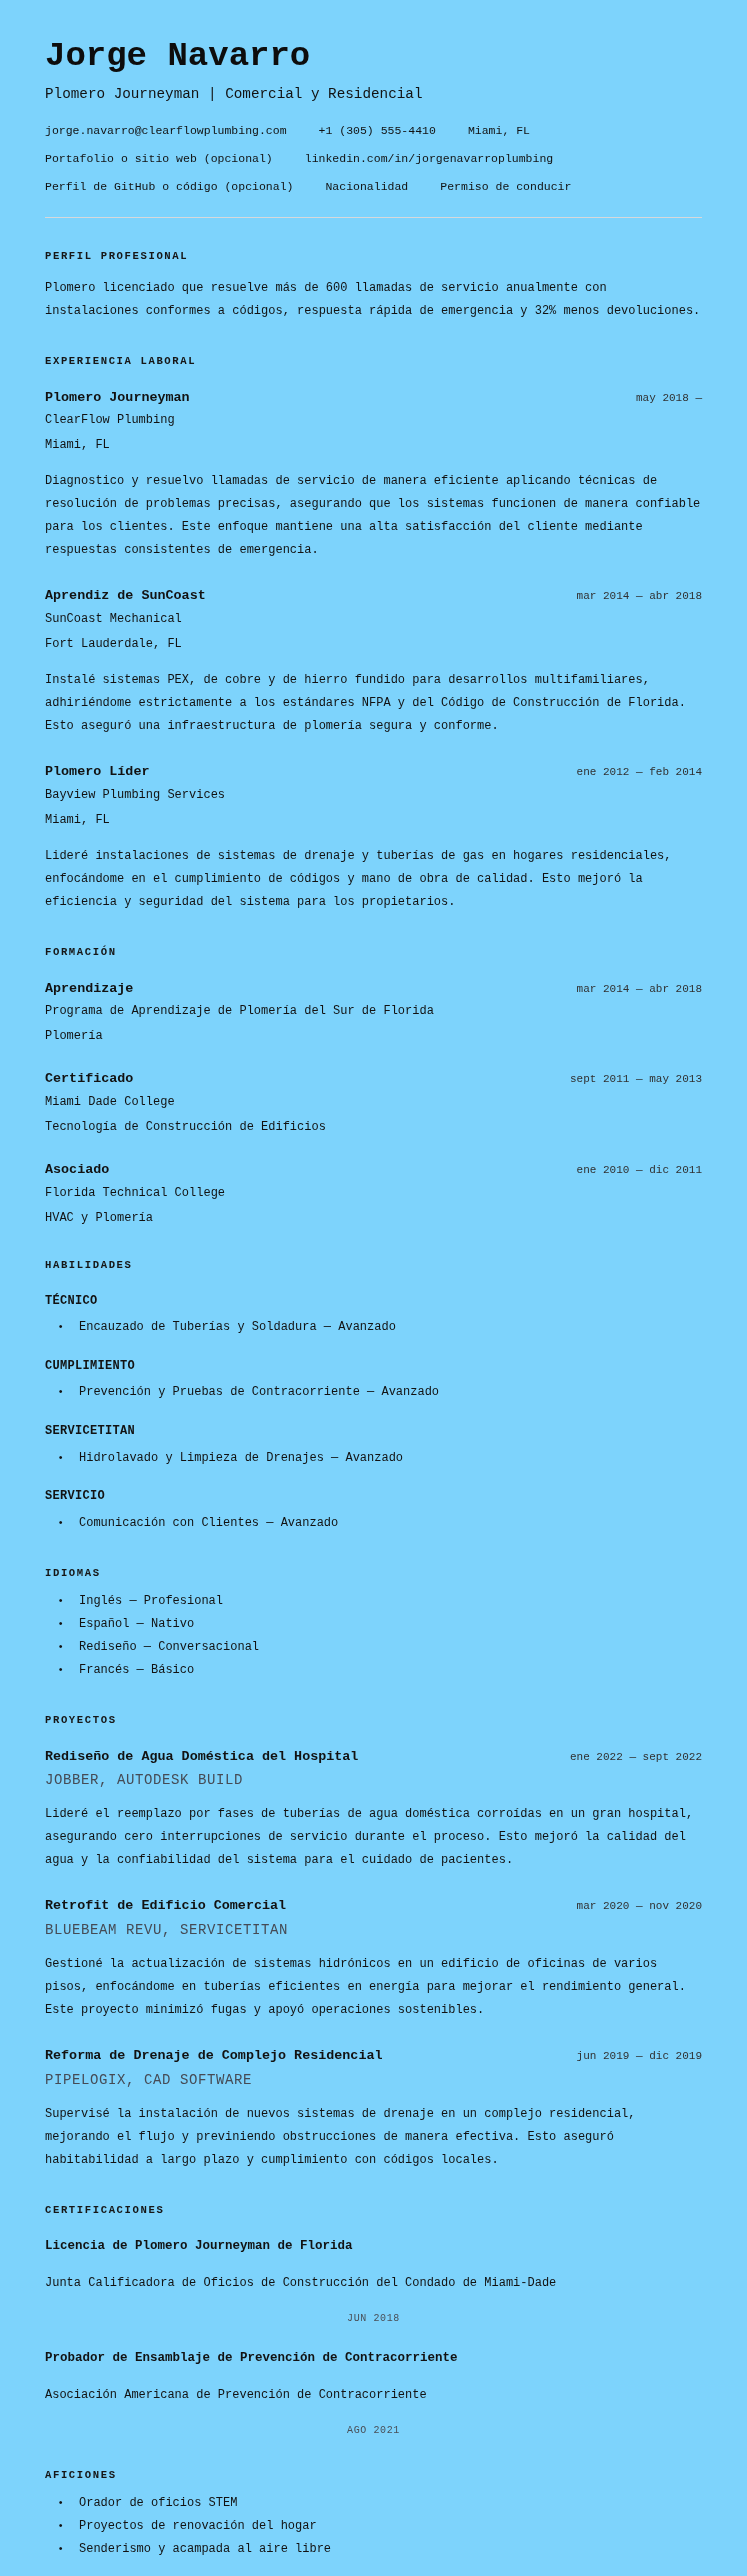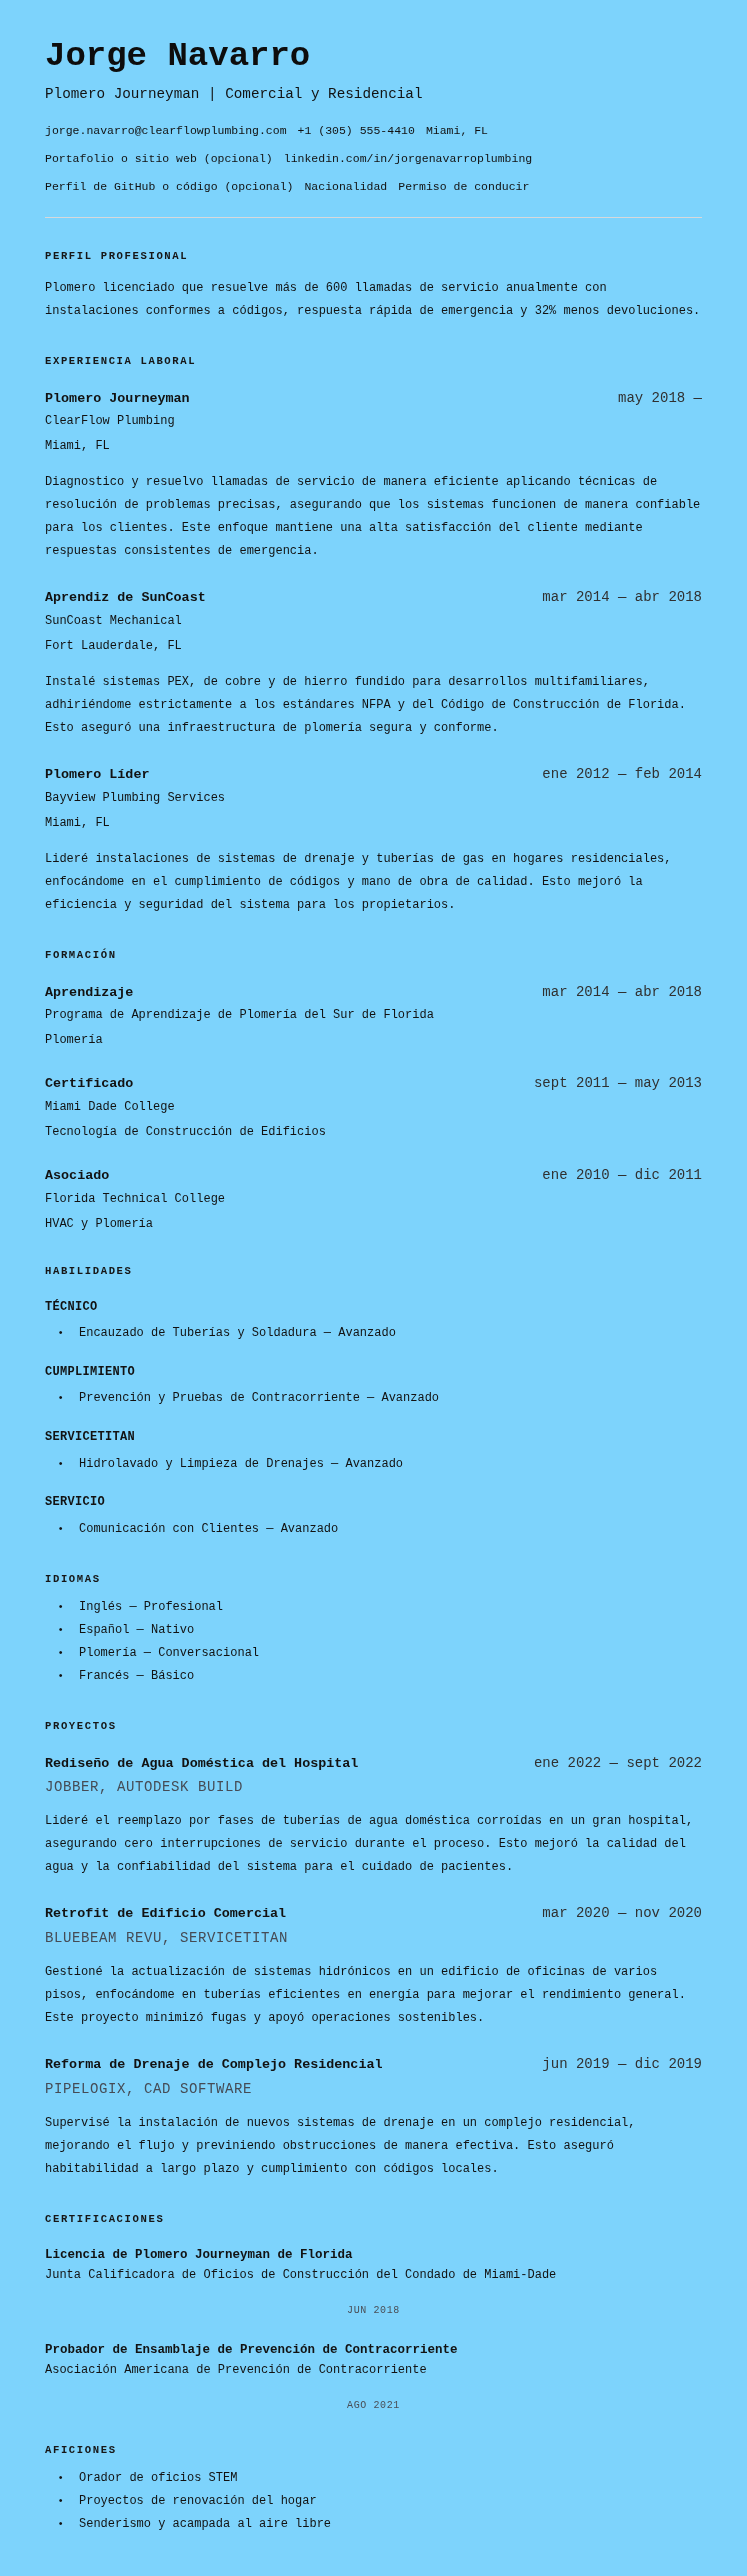--- a/index.html
+++ b/index.html
@@ -29,21 +29,21 @@
     font-size: 14.3px;
     margin-top: 8.7px;
     line-height: 1.3;
   }
   .contact {
     margin-top: 13.7px;
     font-size: 11.5px;
   }
   .contact-row {
     display: flex;
-    gap: 11px;
+    gap: 32px;
     line-height: 28px;
     flex-wrap: wrap;
   }
   .divider {
     border: none;
     border-top: 1.2px solid #d8d8da;
     margin: 16px 0 0 0;
   }
 
   
@@ -72,21 +72,21 @@
     align-items: baseline;
     gap: 0;
   }
   .entry-title {
     font-size: 13.4px;
     font-weight: 700;
     line-height: 18.7px;
     margin: 0;
   }
   .entry-date {
-    font-size: 14px;
+    font-size: 11px;
     color: #303030;
     white-space: nowrap;
     line-height: 18.7px;
   }
   .entry-company {
     font-size: 12px;
     line-height: 17px;
     margin-top: 5px;
   }
   .entry-location {
@@ -109,21 +109,21 @@
   }
   .cert-title {
     font-size: 12.5px;
     font-weight: 700;
     line-height: 17.4px;
     margin: 0;
   }
   .cert-org {
     font-size: 12px;
     line-height: 17px;
-    margin-top: 2px;
+    margin-top: 19px;
   }
   .cert-date {
     font-size: 10px;
     letter-spacing: 0.6px;
     color: #4a4f57;
     line-height: 13.7px;
     margin-top: 20px;
     text-align: center;
   }
 
@@ -276,21 +276,21 @@
     <ul class="dot-list">
       <li>Comunicación con Clientes — Avanzado</li>
     </ul>
   </section>
 
   <section>
     <h2 class="section-heading">IDIOMAS</h2>
     <ul class="dot-list langs">
       <li>Inglés — Profesional</li>
       <li>Español — Nativo</li>
-      <li>Plomería — Conversacional</li>
+      <li>Rediseño — Conversacional</li>
       <li>Francés — Básico</li>
     </ul>
   </section>
 
   <section>
     <h2 class="section-heading">PROYECTOS</h2>
 
     <div class="entry first">
       <div class="entry-head">
         <h3 class="entry-title">Rediseño de Agua Doméstica del Hospital</h3>

